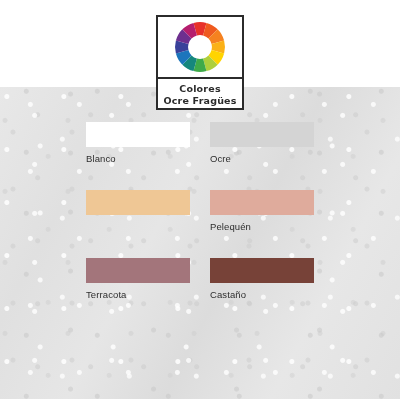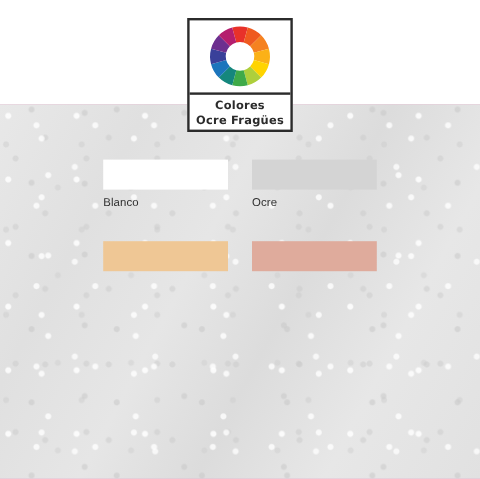--- a/index.html
+++ b/index.html
@@ -11,21 +11,21 @@
     height: 399px;
     font-family: "Liberation Sans", sans-serif;
     background: #ffffff;
     overflow: hidden;
   }
 
   #page {
     position: relative;
     width: 400px;
     height: 399px;
-    background: #ec4899;
+    background: #fef9c3;
     overflow: hidden;
   }
 
   
   #bg-white {
     position: absolute;
     left: 0; top: 0;
     width: 400px;
     height: 87px;
     background: #ffffff;
@@ -102,21 +102,21 @@
     color: #2b2b2b;
     letter-spacing: .2px;
     line-height: 11px;
     white-space: nowrap;
   }
 
   
   #swatch-grid {
     position: absolute;
     left: 86px;
-    top: 133px;
+    top: 122px;
     width: 228px;
     z-index: 3;
   }
   .swatch-row {
     display: flex;
     gap: 20px;
     margin-bottom: 25px;
   }
   .swatch-row:last-child { margin-bottom: 0; }
   .swatch-cell {
@@ -182,17 +182,28 @@
           <div class="swatch-chip" style="background: rgb(212, 212, 212);"></div>
           <div class="swatch-label">Ocre</div>
         </div>
       </div>
       <div class="swatch-row">
         <div class="swatch-cell">
           <div class="swatch-chip" style="background: rgb(239, 199, 149);"></div>
         </div>
         <div class="swatch-cell">
           <div class="swatch-chip" style="background: rgb(223, 171, 156);"></div>
+          <div class="swatch-label">Pelequén</div>
+        </div>
+      </div>
+      <div class="swatch-row">
+        <div class="swatch-cell">
+          <div class="swatch-chip" style="background: rgb(163, 117, 123);"></div>
+          <div class="swatch-label">Terracota</div>
+        </div>
+        <div class="swatch-cell">
+          <div class="swatch-chip" style="background: rgb(119, 66, 56);"></div>
+          <div class="swatch-label">Castaño</div>
         </div>
       </div>
     </div>
 
 </div>
 
 </body></html>

